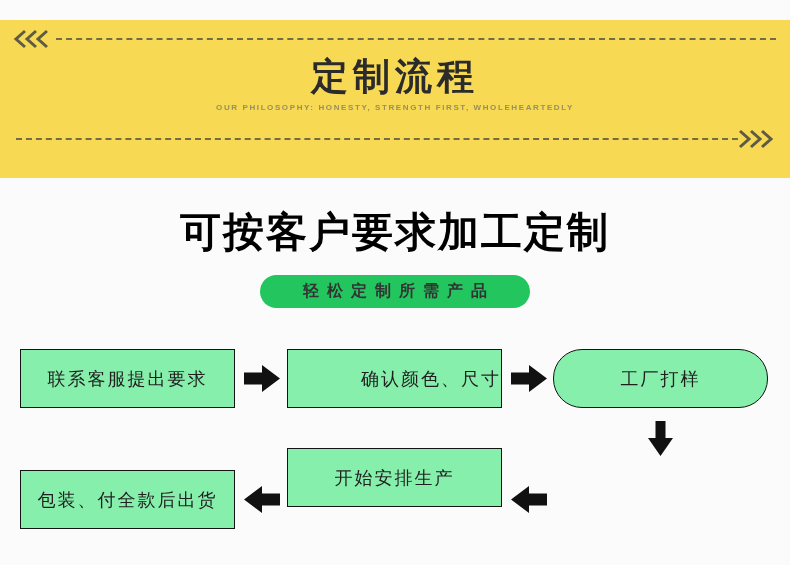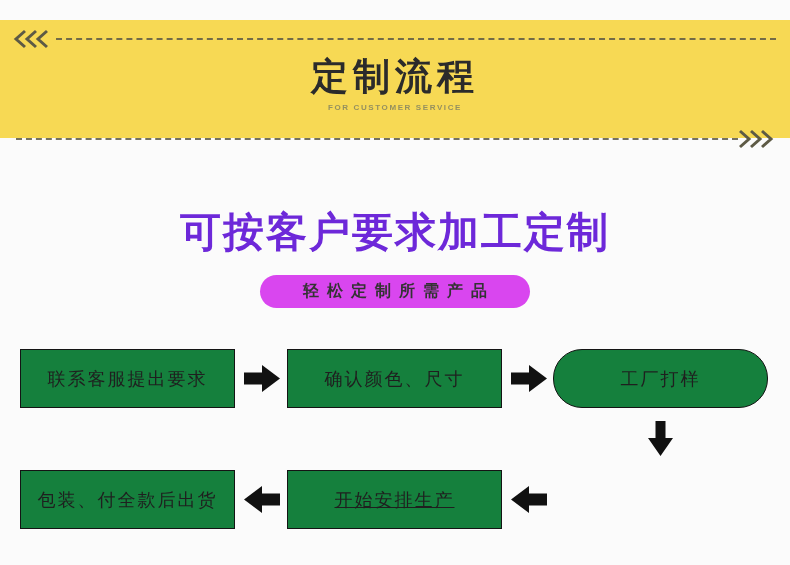--- a/index.html
+++ b/index.html
@@ -12,21 +12,21 @@
     height: 565px;
     background: #fbfbfb;
     overflow: hidden;
     margin: 0 auto;
   }
 
   
   .banner {
     position: absolute;
     left: 0; top: 20px;
-    width: 790px; height: 118px;
+    width: 790px; height: 158px;
     background: #f7d954;
   }
   .dash-line {
     position: absolute;
     height: 0;
     border-top: 2px dashed #5d5a45;
     opacity: .85;
   }
   .dash-top    { left: 56px;  right: 14px; top: 18px; }
   .dash-bottom { left: 16px;  right: 52px; top: 118px; }
@@ -59,56 +59,56 @@
   }
 
   
   .main-heading {
     position: absolute;
     left: 0; right: 0; top: 205px;
     text-align: center;
     font-size: 41px;
     font-weight: 800;
     letter-spacing: 2px;
-    color: #6d28d9;
+    color: #000000;
   }
   .badge-pill {
     position: absolute;
     left: 260px; top: 275px;
     width: 270px; height: 33px;
-    background: #d946ef;
+    background: #22c55e;
     border-radius: 17px;
     display: flex;
     align-items: center;
     justify-content: center;
     font-size: 16px;
     font-weight: 700;
     letter-spacing: 8px;
     text-indent: 8px;
     color: #333333;
   }
 
   
   .flow-box {
     position: absolute;
     width: 215px; height: 59px;
-    background: #15803d;
+    background: #86efac;
     border: 1px solid #141414;
     display: flex;
     align-items: center;
     justify-content: center;
     font-size: 18px;
     letter-spacing: 2px;
     color: #1f1f1f;
   }
   .b1 { left: 20px;  top: 349px; }
-  .b2 { left: 287px; top: 349px; }
+  .b2 { left: 287px; top: 349px; justify-content: flex-end; }
   .b3 { left: 553px; top: 349px; border-radius: 29px; }
   .b4 { left: 553px; top: 470px; }
-  .b5 { left: 287px; top: 470px; text-decoration: underline; }
+  .b5 { left: 287px; top: 448px; }
   .b6 { left: 20px;  top: 470px; text-align: right; }
 
   .flow-arrow { position: absolute; }
   .flow-arrow svg { display: block; }
   .ar1 { left: 244px; top: 365px; }
   .ar2 { left: 511px; top: 365px; }
   .ad1 { left: 648px; top: 421px; }
   .al1 { left: 511px; top: 486px; }
   .al2 { left: 244px; top: 486px; }
 </style>
@@ -122,21 +122,21 @@
       <svg viewBox="0 0 36 20" fill="none" stroke="#5d5a45" stroke-width="3">
         <polyline points="12,2 3,10 12,18"></polyline>
         <polyline points="23,2 14,10 23,18"></polyline>
         <polyline points="34,2 25,10 34,18"></polyline>
       </svg>
     </span>
     <div class="dash-line dash-top"></div>
 
     <div class="banner-title">定制流程</div>
     <div class="banner-subtitle">
-      <div>FOR CUSTOMER SERVICE</div>
+      <div>OUR PHILOSOPHY: HONESTY, STRENGTH FIRST, WHOLEHEARTEDLY</div>
     </div>
 
     <div class="dash-line dash-bottom"></div>
     <span class="chevrons chevrons-right">
       <svg viewBox="0 0 36 20" fill="none" stroke="#5d5a45" stroke-width="3">
         <polyline points="2,2 11,10 2,18"></polyline>
         <polyline points="13,2 22,10 13,18"></polyline>
         <polyline points="24,2 33,10 24,18"></polyline>
       </svg>
     </span>

